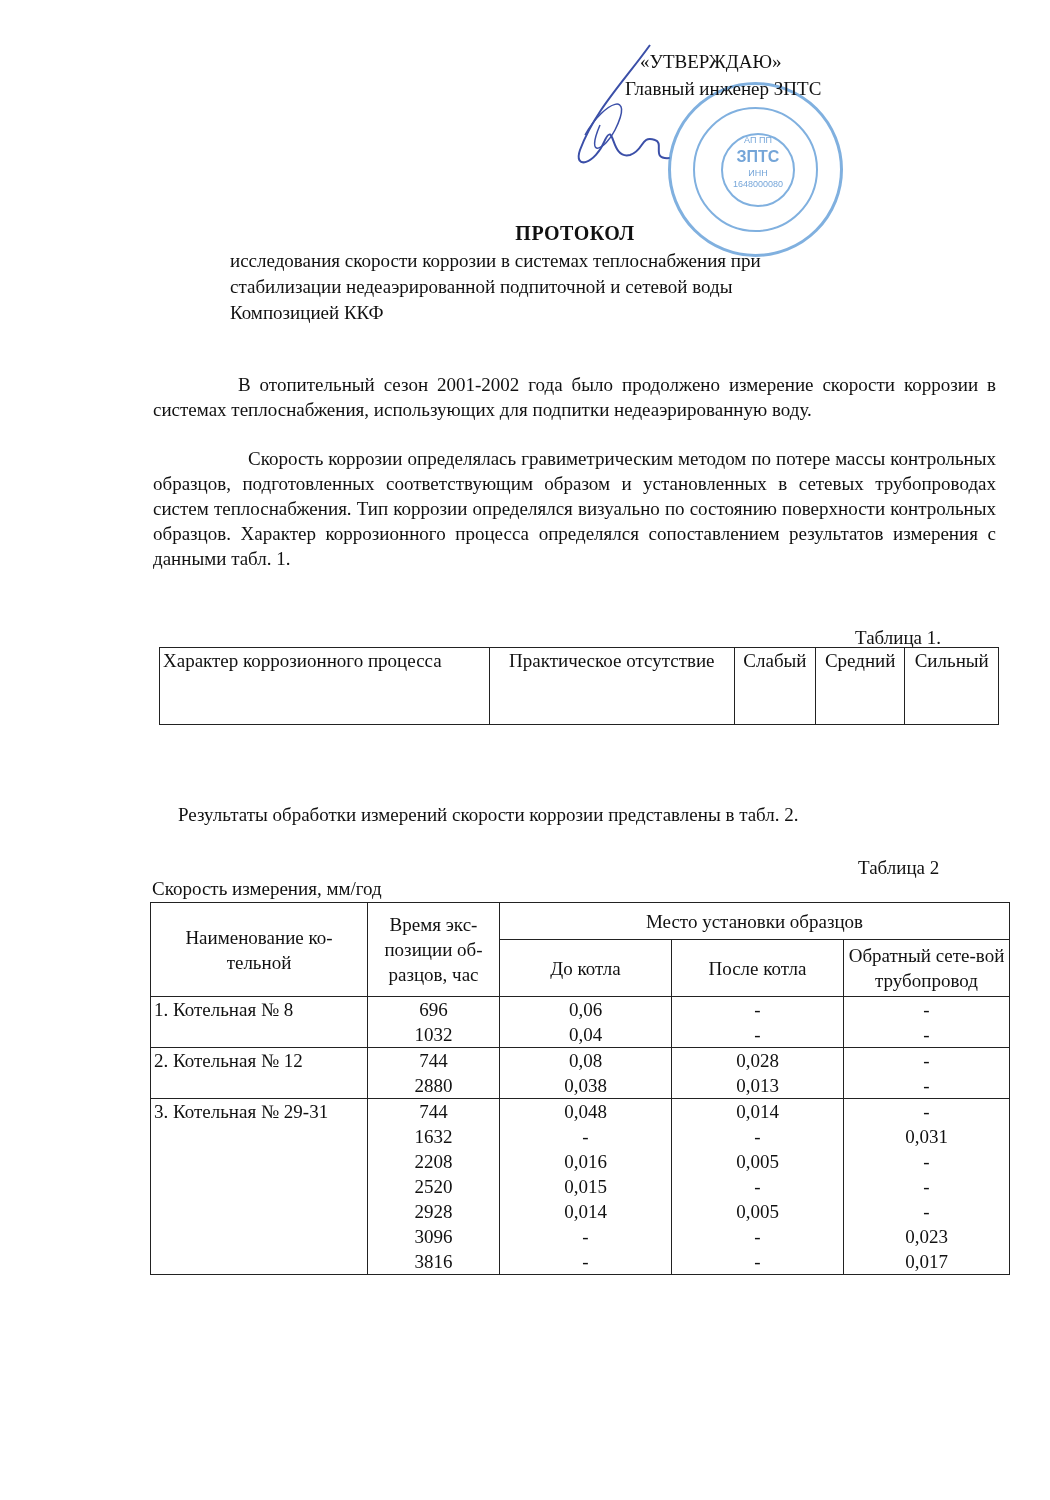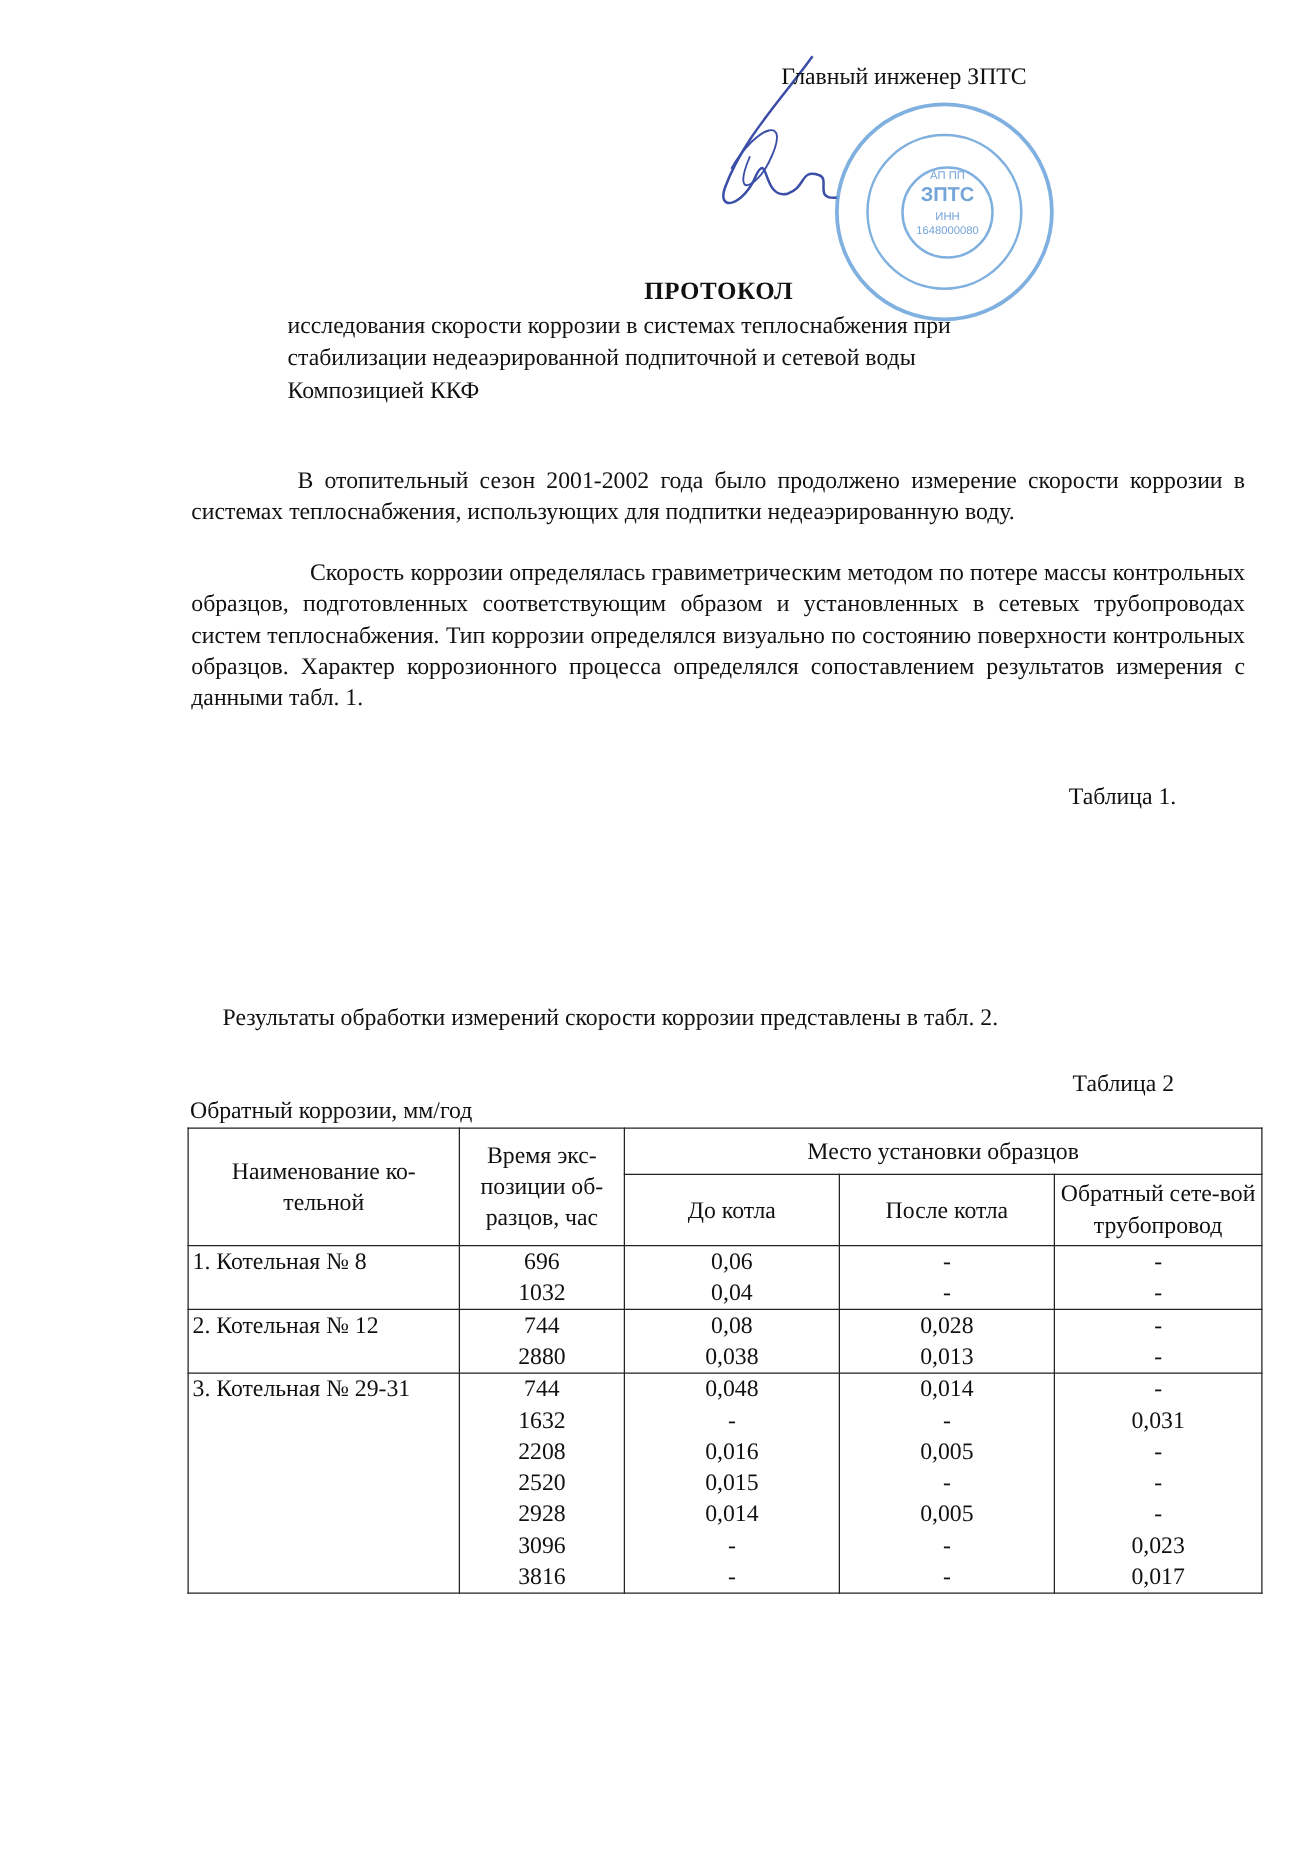--- a/index.html
+++ b/index.html
@@ -58,47 +58,55 @@
 
 <div class="abs stamp">
   <div class="inner">
     <span>АП ПП</span>
     <div>ЗПТС</div>
     <span>ИНН 1648000080</span>
   </div>
 </div>
 
 <div class="abs approve">
+  <div class="l1">«УТВЕРЖДАЮ»</div>
   <div class="l2">Главный инженер ЗПТС</div>
 </div>
 
 <div class="abs title">ПРОТОКОЛ</div>
 <div class="abs subtitle">
   <div>исследования скорости коррозии в системах теплоснабжения при</div>
   <div>стабилизации недеаэрированной подпиточной и сетевой воды</div>
   <div>Композицией ККФ</div>
 </div>
 
 <div class="abs para p1">
   <span class="indent"></span><span>В отопительный сезон 2001-2002 года было продолжено измерение скорости коррозии в системах теплоснабжения, использующих для подпитки недеаэрированную воду.</span>
 </div>
 <div class="abs para p2">
   <span class="indent" style="width:95px"></span><span>Скорость коррозии определялась гравиметрическим методом по потере массы контрольных образцов, подготовленных соответствующим образом и установленных в сетевых трубопроводах систем теплоснабжения. Тип коррозии определялся визуально по состоянию поверхности контрольных образцов. Характер коррозионного процесса определялся сопоставлением результатов измерения с данными табл. 1.</span>
 </div>
 
 <div class="abs caption" style="left:855px; top:627px;">Таблица 1.</div>
 <table class="abs t1">
   <tbody>
+  <tr class="r2">
+    <td class="left">Характер коррозионного процесса</td>
+    <td>Практическое отсутствие</td>
+    <td>Слабый</td>
+    <td>Средний</td>
+    <td>Сильный</td>
+  </tr>
 </tbody>
   </table>
 
 <div class="abs para p3" style="width:800px">Результаты обработки измерений скорости коррозии представлены в табл. 2.</div>
 
 <div class="abs caption t2cap">Таблица 2</div>
-<div class="abs caption t2unit">Обратный коррозии, мм/год</div>
+<div class="abs caption t2unit">Скорость измерения, мм/год</div>
 <table class="abs t2">
   <tbody>
       <tr>
     <th rowspan="2" style="width:210px">Наименование ко-тельной</th>
     <th rowspan="2" style="width:125px">Время экс-позиции об-разцов, час</th>
     <th colspan="3" style="height:36px">Место установки образцов</th>
   </tr>
   <tr>
     <th style="width:165px; height:56px">До котла</th>
     <th style="width:165px">После котла</th>

